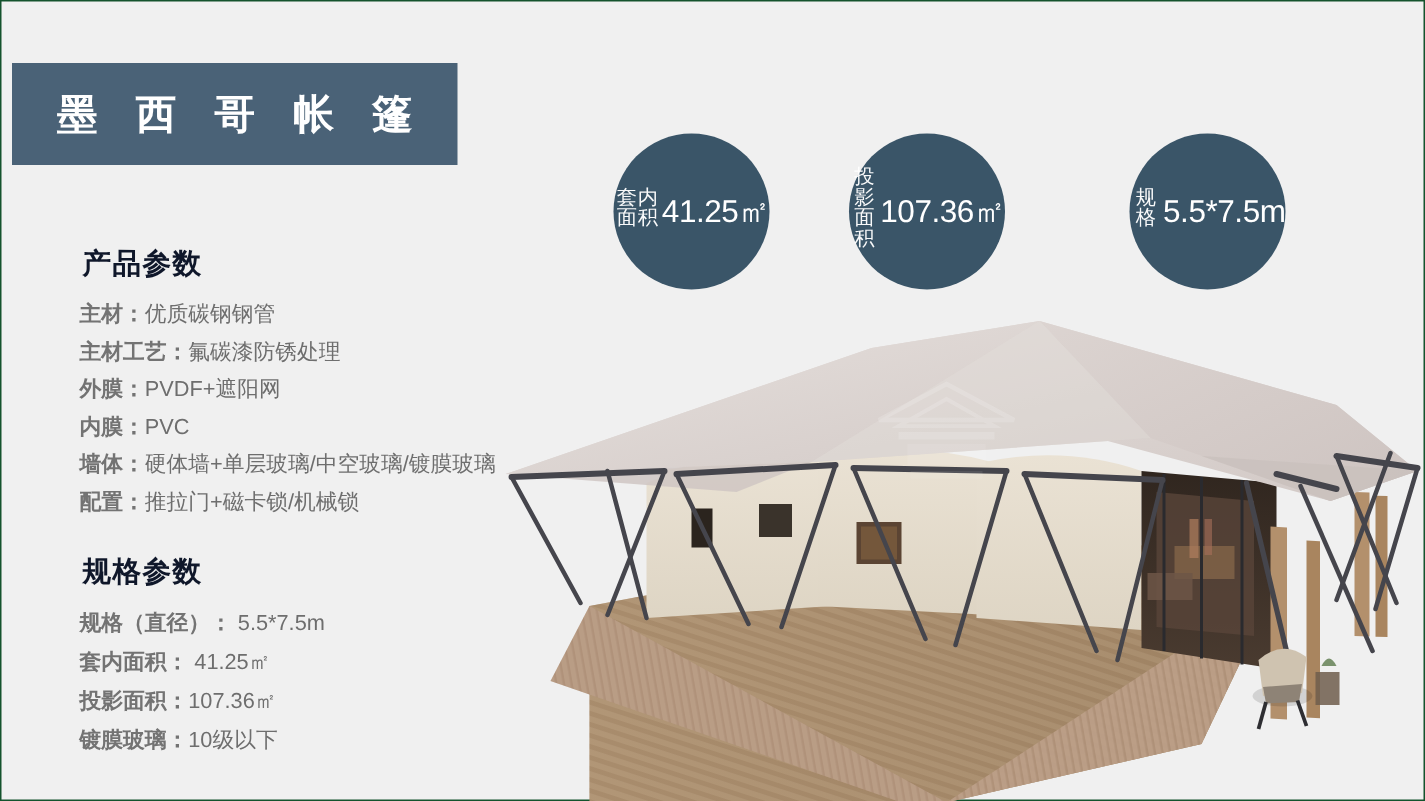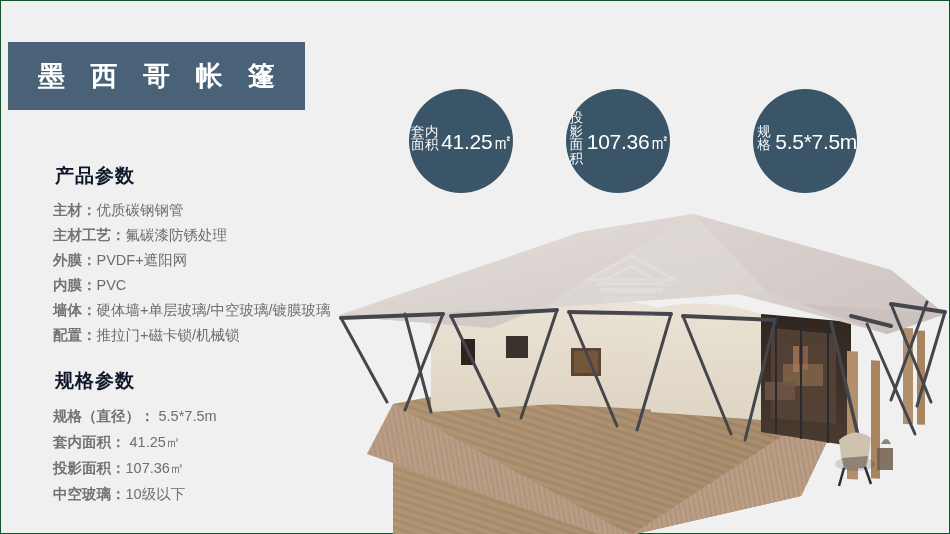--- a/index.html
+++ b/index.html
@@ -139,21 +139,21 @@
       <div class="spec-row">
         <span class="k">规格（直径）：</span><span class="v"> 5.5*7.5m</span>
       </div>
       <div class="spec-row">
         <span class="k">套内面积：</span><span class="v"> 41.25㎡</span>
       </div>
       <div class="spec-row">
         <span class="k">投影面积：</span><span class="v">107.36㎡</span>
       </div>
       <div class="spec-row">
-        <span class="k">中空玻璃：</span><span class="v">10级以下</span>
+        <span class="k">镀膜玻璃：</span><span class="v">10级以下</span>
       </div>
     </div>
 
   </div>
 
   <div class="badges">
     <div class="badge" id="badge-0">
       <span class="b-label">套内面积</span>
       <span class="b-value">41.25㎡</span>
     </div>

